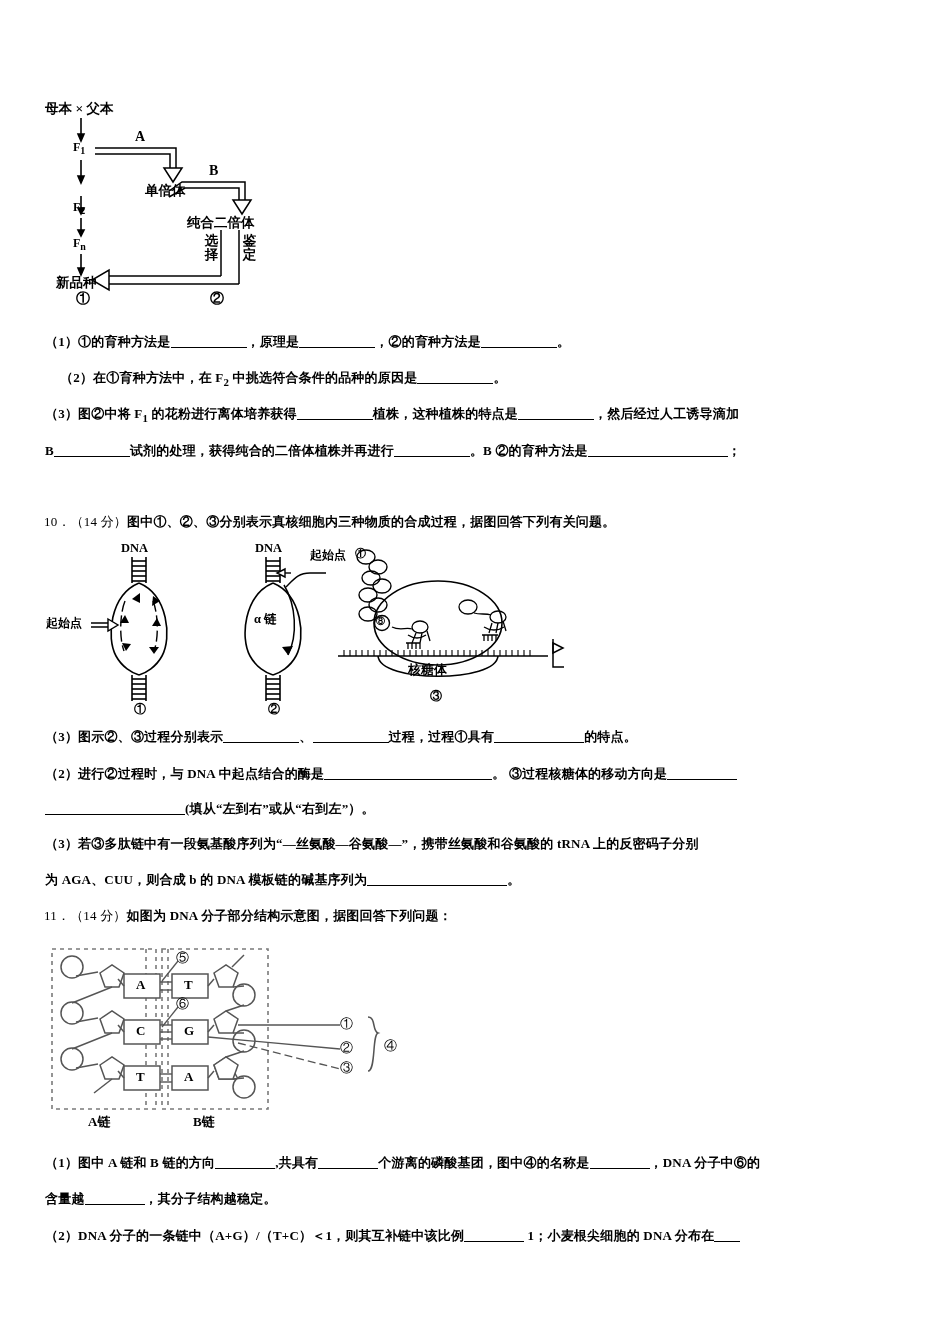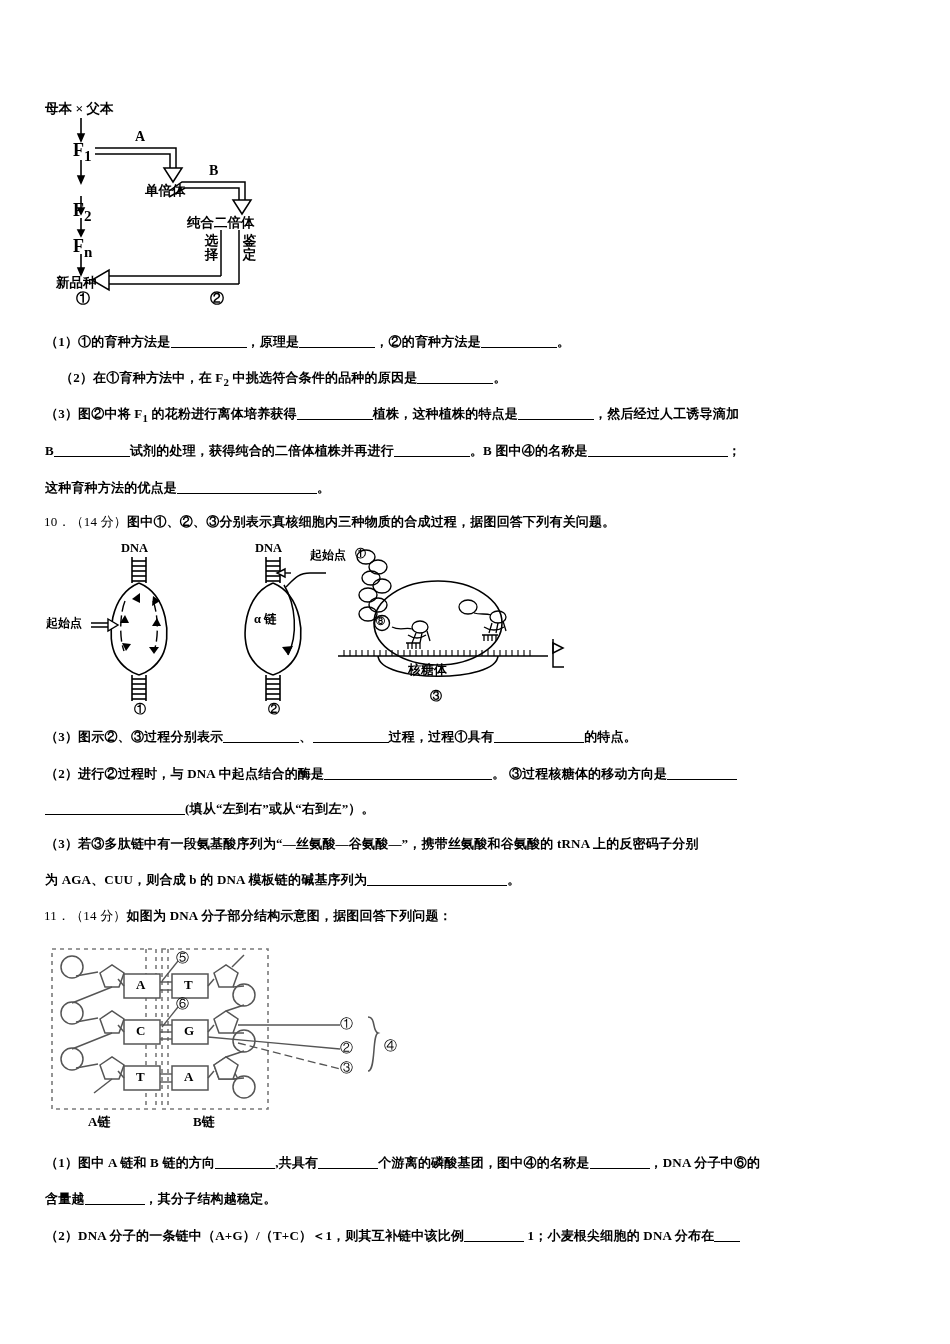--- a/index.html
+++ b/index.html
@@ -47,21 +47,21 @@
   #fig-breeding {
     position: absolute;
     left: 45px;
     top: 96px;
     width: 330px;
     height: 215px;
   }
   #fig-breeding .t {
     position: absolute;
     font-weight: bold;
-    font-size: 18px;
+    font-size: 12px;
     white-space: nowrap;
     font-family: "Liberation Serif", serif;
   }
   #fig-breeding .t.cn { font-size: 13.5px; }
   #fig-breeding .vert {
     position: absolute;
     font-weight: bold;
     font-size: 13.5px;
     width: 15px;
     line-height: 1.05;
@@ -194,26 +194,23 @@
 
   <div class="qline" style="left:60px; top:370px;">
     <span>（2）在①育种方法中，在 F<sub>2</sub> 中挑选符合条件的品种的原因是</span><span class="blank" style="width:76px"></span><span>。</span>
   </div>
 
   <div class="qline" style="left:45px; top:406px;">
     <span>（3）图②中将 F<sub>1</sub> 的花粉进行离体培养获得</span><span class="blank" style="width:76px"></span><span>植株，这种植株的特点是</span><span class="blank" style="width:76px"></span><span>，然后经过人工诱导滴加</span>
   </div>
 
   <div class="qline" style="left:45px; top:443px;">
-    <span>B</span><span class="blank" style="width:76px"></span><span>试剂的处理，获得纯合的二倍体植株并再进行</span><span class="blank" style="width:76px"></span><span>。B 图中④的名称是</span><span class="blank" style="width:140px"></span><span>；</span>
-  </div>
-
-  <div class="qline" style="left:45px; top:480px;">
-    <span>这种育种方法的优点是</span><span class="blank" style="width:140px"></span><span>。</span>
-  </div>
+    <span>B</span><span class="blank" style="width:76px"></span><span>试剂的处理，获得纯合的二倍体植株并再进行</span><span class="blank" style="width:76px"></span><span>。B ②的育种方法是</span><span class="blank" style="width:140px"></span><span>；</span>
+  </div>
+
 
   <div class="qline" style="left:44px; top:514px;">
     <span class="num-label">10．</span><span class="num-label">（14 分）</span><span>图中①、②、③分别表示真核细胞内三种物质的合成过程，据图回答下列有关问题。</span>
   </div>
 
   <div id="fig-synth">
     <svg width="520" height="175" viewBox="0 0 520 175">
 
       <g fill="none" stroke="#000" stroke-width="1.6">
 

